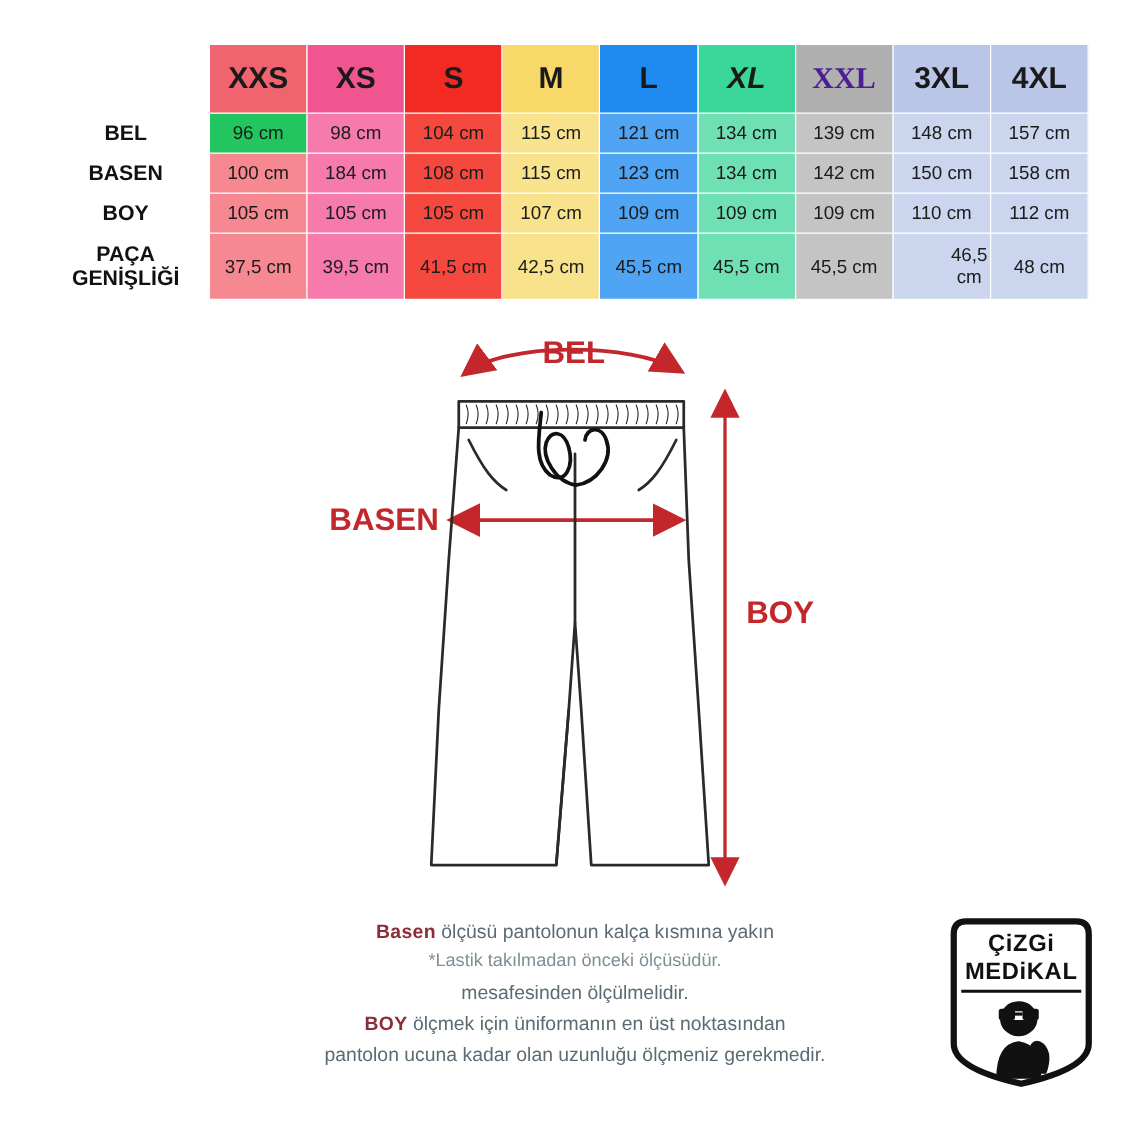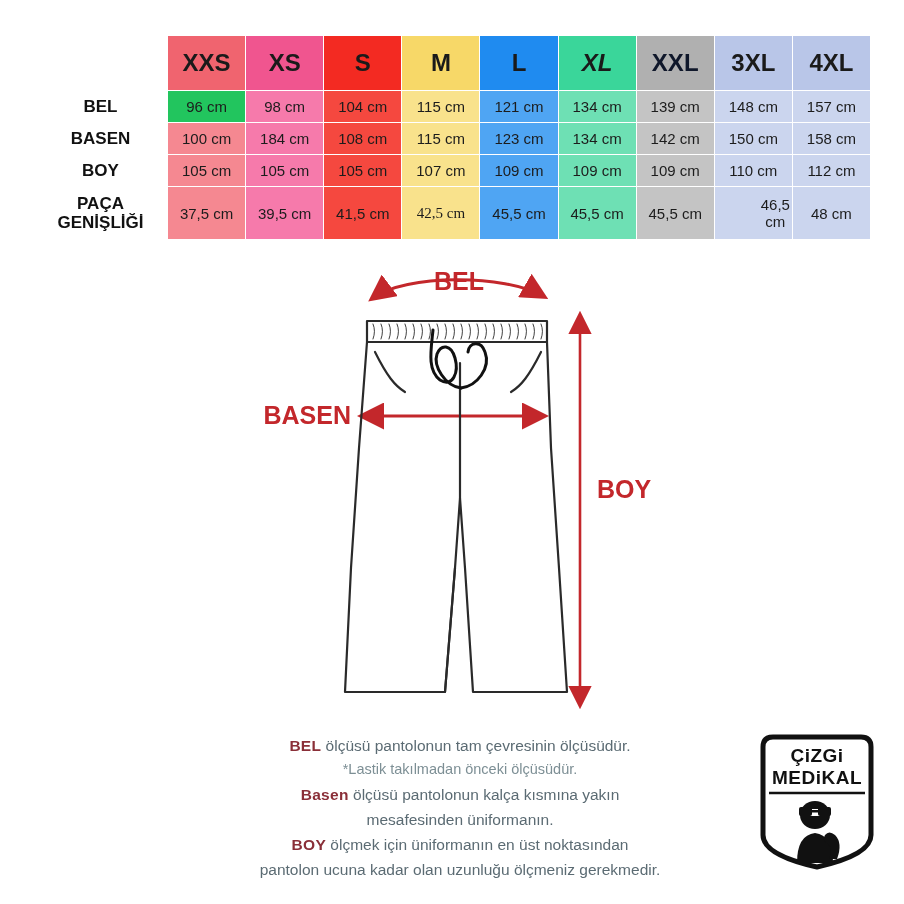--- a/index.html
+++ b/index.html
@@ -133,21 +133,21 @@
     <table class="size-table">
       <tbody id="table-body">
           <tr>
             <td class="corner-cell first-col"></td>
             <td class="hdr-cell" style="background: rgb(240, 100, 111); color: rgb(26, 26, 26);">XXS</td>
             <td class="hdr-cell" style="background: rgb(240, 85, 143); color: rgb(26, 26, 26);">XS</td>
             <td class="hdr-cell" style="background: rgb(243, 42, 34); color: rgb(26, 26, 26);">S</td>
             <td class="hdr-cell" style="background: rgb(247, 216, 104); color: rgb(26, 26, 26);">M</td>
             <td class="hdr-cell" style="background: rgb(31, 139, 240); color: rgb(26, 26, 26);">L</td>
             <td class="hdr-cell" style="background: rgb(58, 214, 154); color: rgb(26, 26, 26); font-style: italic;">XL</td>
-            <td class="hdr-cell" style="background: rgb(176, 176, 176); color: #0f172a;">XXL</td>
+            <td class="hdr-cell" style="background: rgb(176, 176, 176); color: #4c1d95; font-family: Liberation Serif, serif;">XXL</td>
             <td class="hdr-cell" style="background: rgb(185, 198, 232); color: rgb(26, 26, 26);">3XL</td>
             <td class="hdr-cell" style="background: rgb(185, 198, 232); color: rgb(26, 26, 26);">4XL</td>
           </tr>
           <tr>
             <td class="row-label first-col">BEL</td>
             <td class="val-cell" style="background: #22c55e;">96 cm</td>
             <td class="val-cell" style="background: rgb(246, 122, 171);">98 cm</td>
             <td class="val-cell" style="background: rgb(245, 72, 63);">104 cm</td>
             <td class="val-cell" style="background: rgb(249, 226, 140);">115 cm</td>
             <td class="val-cell" style="background: rgb(79, 165, 243);">121 cm</td>
@@ -181,21 +181,21 @@
             <td class="val-cell" style="background: rgb(203, 213, 238);">112 cm</td>
           </tr>
           <tr class="tall-row">
             <td class="row-label first-col">
               <span class="rl-wrap">PAÇA</span>
               <span class="rl-wrap">GENİŞLİĞİ</span>
             </td>
             <td class="val-cell" style="background: rgb(245, 136, 145);">37,5 cm</td>
             <td class="val-cell" style="background: rgb(246, 122, 171);">39,5 cm</td>
             <td class="val-cell" style="background: rgb(245, 72, 63);">41,5 cm</td>
-            <td class="val-cell" style="background: rgb(249, 226, 140); font-family: Liberation Serif, serif;">42,5 cm</td>
+            <td class="val-cell" style="background: rgb(249, 226, 140);">42,5 cm</td>
             <td class="val-cell" style="background: rgb(79, 165, 243);">45,5 cm</td>
             <td class="val-cell" style="background: rgb(110, 224, 180);">45,5 cm</td>
             <td class="val-cell" style="background: rgb(196, 196, 196);">45,5 cm</td>
             <td class="val-cell" style="background: rgb(203, 213, 238); padding-left: 44px;">46,5 cm</td>
             <td class="val-cell" style="background: rgb(203, 213, 238);">48 cm</td>
           </tr>
         </tbody>
     </table>
   </div>
 
@@ -252,24 +252,23 @@
         <path d="M206,120 C222,118 236,100 230,84 C226,72 214,74 213,84"></path>
       </g>
 
       <text x="204" y="22" text-anchor="middle" font-family="Liberation Sans, sans-serif" font-size="25" font-weight="bold" fill="#c3272b" id="svg-label-bel">BEL</text>
       <text x="96" y="156" text-anchor="end" font-family="Liberation Sans, sans-serif" font-size="25" font-weight="bold" fill="#c3272b" id="svg-label-basen">BASEN</text>
       <text x="342" y="230" text-anchor="start" font-family="Liberation Sans, sans-serif" font-size="25" font-weight="bold" fill="#c3272b" id="svg-label-boy">BOY</text>
     </svg>
   </div>
 
   <div id="notes">
-    <span class="ln"><span class="kw">BEL</span><span> ölçüsü pantolonun tam çevresinin ölçüsüdür.</span></span>
+    <span class="ln"><span class="kw">Basen</span><span> ölçüsü pantolonun kalça kısmına yakın</span></span>
     <span class="ln small">*Lastik takılmadan önceki ölçüsüdür.</span>
-    <span class="ln"><span class="kw">Basen</span><span> ölçüsü pantolonun kalça kısmına yakın</span></span>
-    <span class="ln">mesafesinden üniformanın.</span>
+    <span class="ln">mesafesinden ölçülmelidir.</span>
     <span class="ln"><span class="kw">BOY</span><span> ölçmek için üniformanın en üst noktasından</span></span>
     <span class="ln">pantolon ucuna kadar olan uzunluğu ölçmeniz gerekmedir.</span>
   </div>
 
   <div id="logo">
     <svg width="120" height="140" viewBox="0 0 120 140" xmlns="http://www.w3.org/2000/svg">
       <path d="M6,16 Q6,6 16,6 L104,6 Q114,6 114,16 L114,104 Q114,124 60,136 Q6,124 6,104 Z" fill="#ffffff" stroke="#111111" stroke-width="5"></path>
       <line x1="12" y1="62" x2="108" y2="62" stroke="#111111" stroke-width="2.5"></line>
 
       <g fill="#111111">

